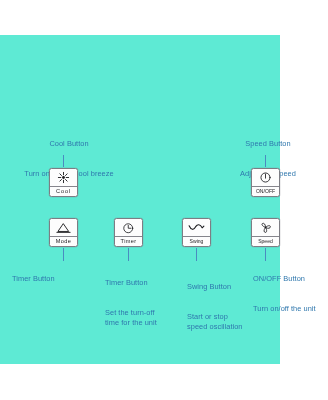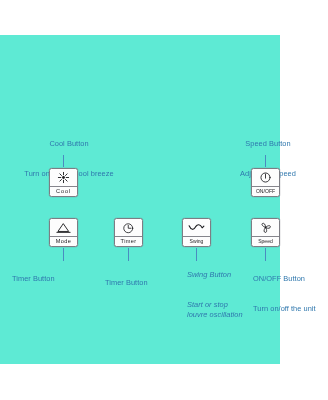--- a/index.html
+++ b/index.html
@@ -143,35 +143,37 @@
       <svg width="12.5" height="12.5" viewBox="0 0 24 24" fill="none" stroke="#1d1d20" stroke-width="1.6" stroke-linecap="round">
         <circle cx="12" cy="12" r="8.6"></circle>
         <polyline points="12,6.4 12,12 17.4,12"></polyline>
       </svg>
     </span>
     <span class="cap">Timer</span>
   </div>
   <div class="stem" style="left:128px; top:213px; height:13px;"></div>
   <div class="callout lft" style="left:105px; top:232px; width:100px;">
     <span class="title">Timer Button</span>
+    <span class="desc">Set the turn-off
+time for the unit</span>
   </div>
 
   <div class="key" style="left:182px; top:183px;">
     <span class="glyph">
       <svg width="17" height="9" viewBox="0 0 30 14" fill="none" stroke="#1d1d20" stroke-width="2" stroke-linecap="round" stroke-linejoin="round">
         <path d="M2 4 C5.5 12, 10 12, 13.5 5.5 C17 0.5, 21.5 1, 25 7.5 L28 4.5"></path>
       </svg>
     </span>
     <span class="cap tight">Swing</span>
   </div>
   <div class="stem" style="left:196px; top:213px; height:13px;"></div>
-  <div class="callout lft" style="left:187px; top:224px; width:92px;font-style:italic;">
+  <div class="callout lft" style="left:187px; top:236px; width:92px;">
     <span class="title">Swing Button</span>
     <span class="desc">Start or stop
-louvre oscillation</span>
+speed oscillation</span>
   </div>
 
   <div class="key" style="left:251px; top:183px;">
     <span class="glyph">
       <svg width="13" height="13" viewBox="0 0 24 24" fill="none" stroke="#1d1d20" stroke-width="1.55" stroke-linecap="round" stroke-linejoin="round">
         <circle cx="12" cy="12" r="1.5" fill="#1d1d20" stroke="none"></circle>
         <path d="M12 10.6 C12 6, 9 3.2, 6.4 4.6 C4.2 5.8, 5.8 9.4, 10.8 11.4"></path>
         <path d="M13.2 12.6 C17.4 14.6, 21 13.4, 21 10.6 C21 8, 17 7.6, 13.4 10.8"></path>
         <path d="M11 13.4 C8.4 17, 8.8 20.6, 11.6 21 C14.4 21.4, 15 17.6, 13 13.2"></path>
       </svg>

